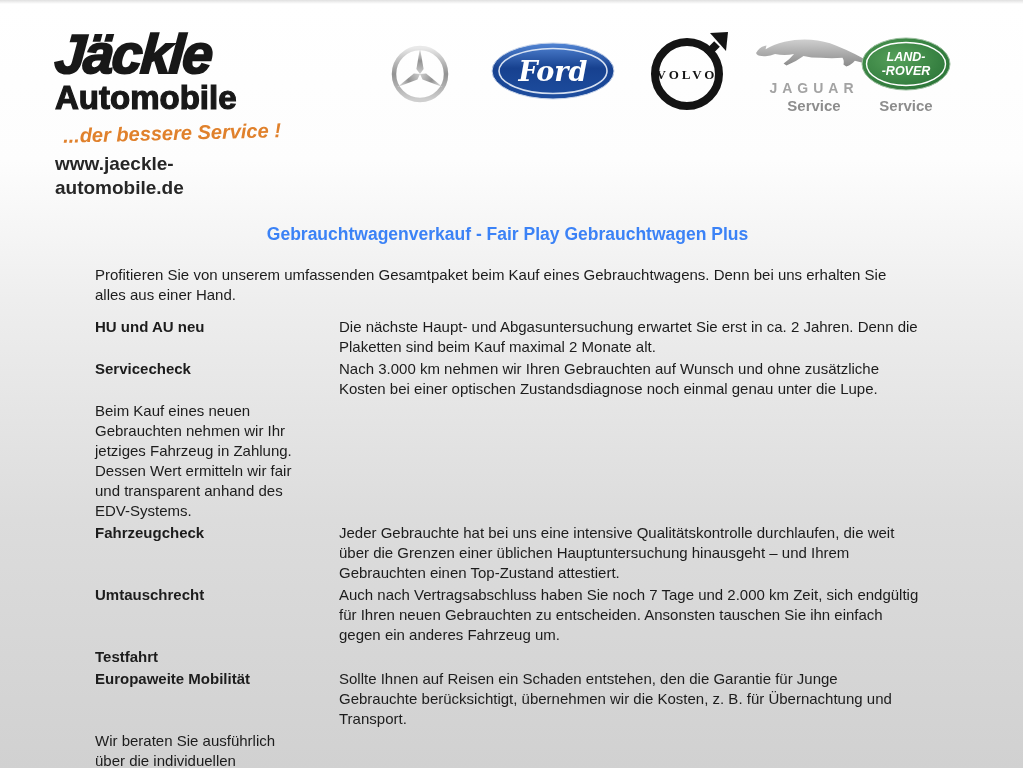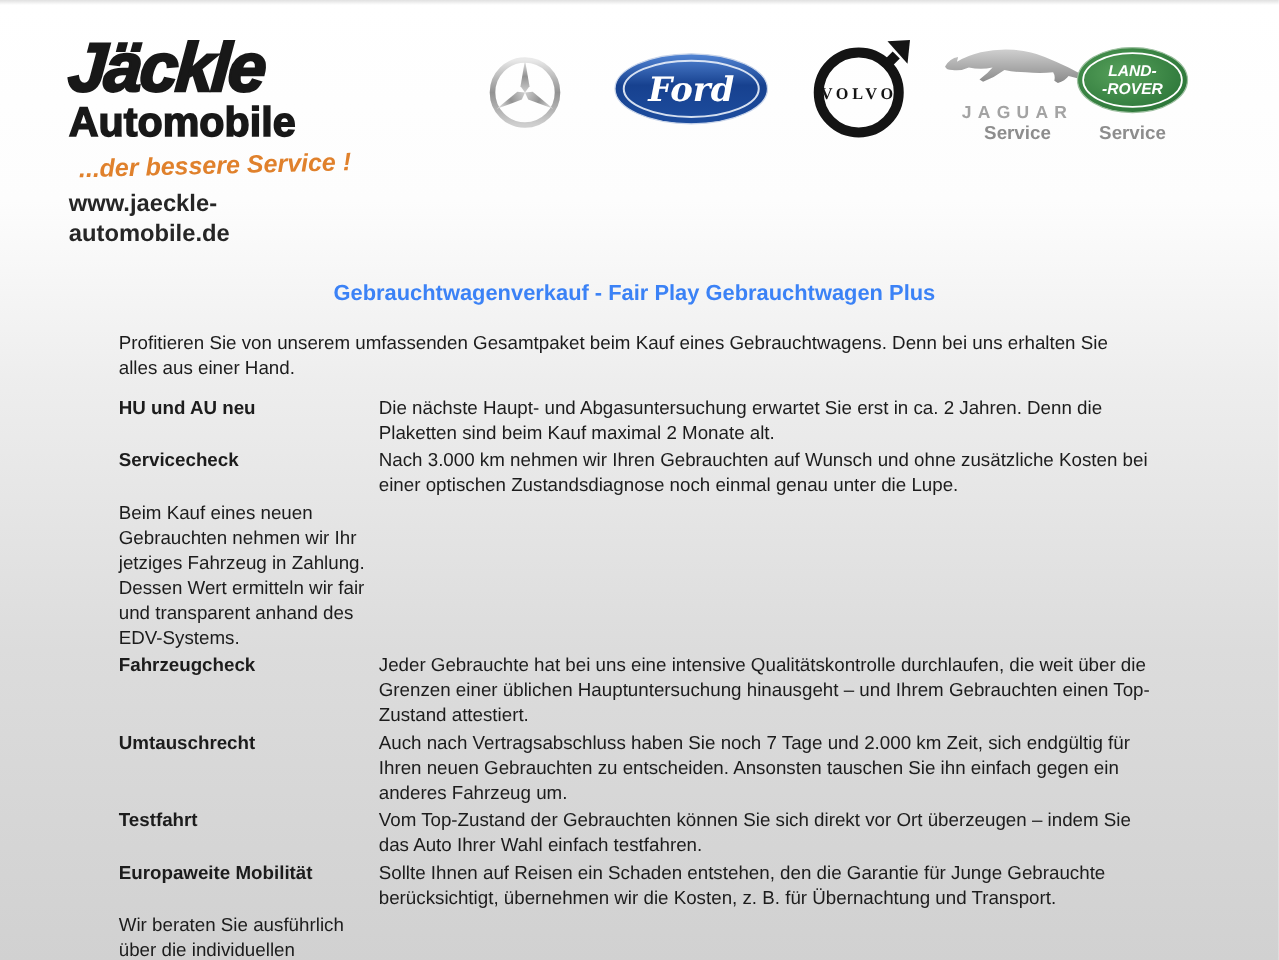--- a/index.html
+++ b/index.html
@@ -34,21 +34,21 @@
   }
   
   .content{width:825px;margin-left:95px;}
   .page-title{
     text-align:center;font-weight:bold;font-size:17.5px;
     margin:24px 0 20px 0;color:#3b82f6;
   }
   .intro{font-size:15px;line-height:20px;margin-bottom:12px;}
   .feature-row{
     display:grid;grid-template-columns:208px 1fr;
-    font-size:15px;line-height:20px;margin-bottom:2px;
+    font-size:15px;line-height:20px;margin-bottom:2px;gap:36px;
   }
   .feature-term{font-weight:bold;}
   .feature-desc{}
 </style>
 </head>
 <body>
 
 <div class="header">
 
   <div class="jaeckle">
@@ -152,21 +152,20 @@
     <div class="feature-row">
       <div class="feature-term">Fahrzeugcheck</div>
       <div class="feature-desc">Jeder Gebrauchte hat bei uns eine intensive Qualitätskontrolle durchlaufen, die weit über die Grenzen einer üblichen Hauptuntersuchung hinausgeht – und Ihrem Gebrauchten einen Top-Zustand attestiert.</div>
     </div>
     <div class="feature-row">
       <div class="feature-term">Umtauschrecht</div>
       <div class="feature-desc">Auch nach Vertragsabschluss haben Sie noch 7 Tage und 2.000 km Zeit, sich endgültig für Ihren neuen Gebrauchten zu entscheiden. Ansonsten tauschen Sie ihn einfach gegen ein anderes Fahrzeug um.</div>
     </div>
     <div class="feature-row">
       <div class="feature-term">Testfahrt</div>
-      <div class="feature-desc">Vom Top-Zustand der Gebrauchten können Sie sich direkt vor Ort überzeugen – indem Sie das Auto Ihrer Wahl einfach testfahren.</div>
     </div>
     <div class="feature-row">
       <div class="feature-term">Europaweite Mobilität</div>
       <div class="feature-desc">Sollte Ihnen auf Reisen ein Schaden entstehen, den die Garantie für Junge Gebrauchte berücksichtigt, übernehmen wir die Kosten, z. B. für Übernachtung und Transport.</div>
     </div>
     <div class="feature-row">
       <div class="feature-desc">Wir beraten Sie ausführlich über die individuellen Finanzierungs- und Leasingangebote. Und die Auto-Versicherung können Sie ebenfalls bei uns abschließen.</div>
     </div>
   </div>
 </div>

